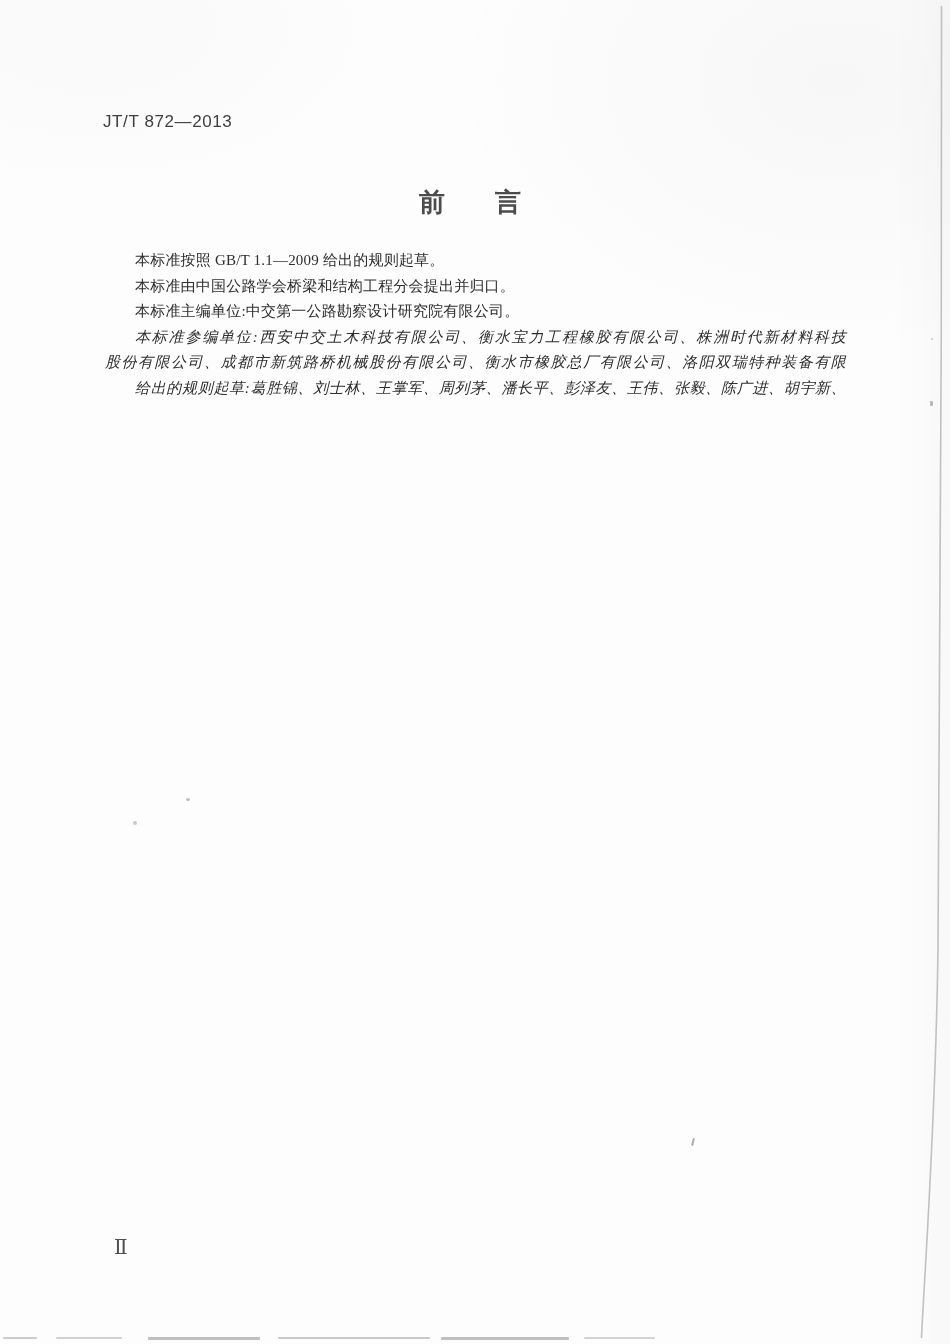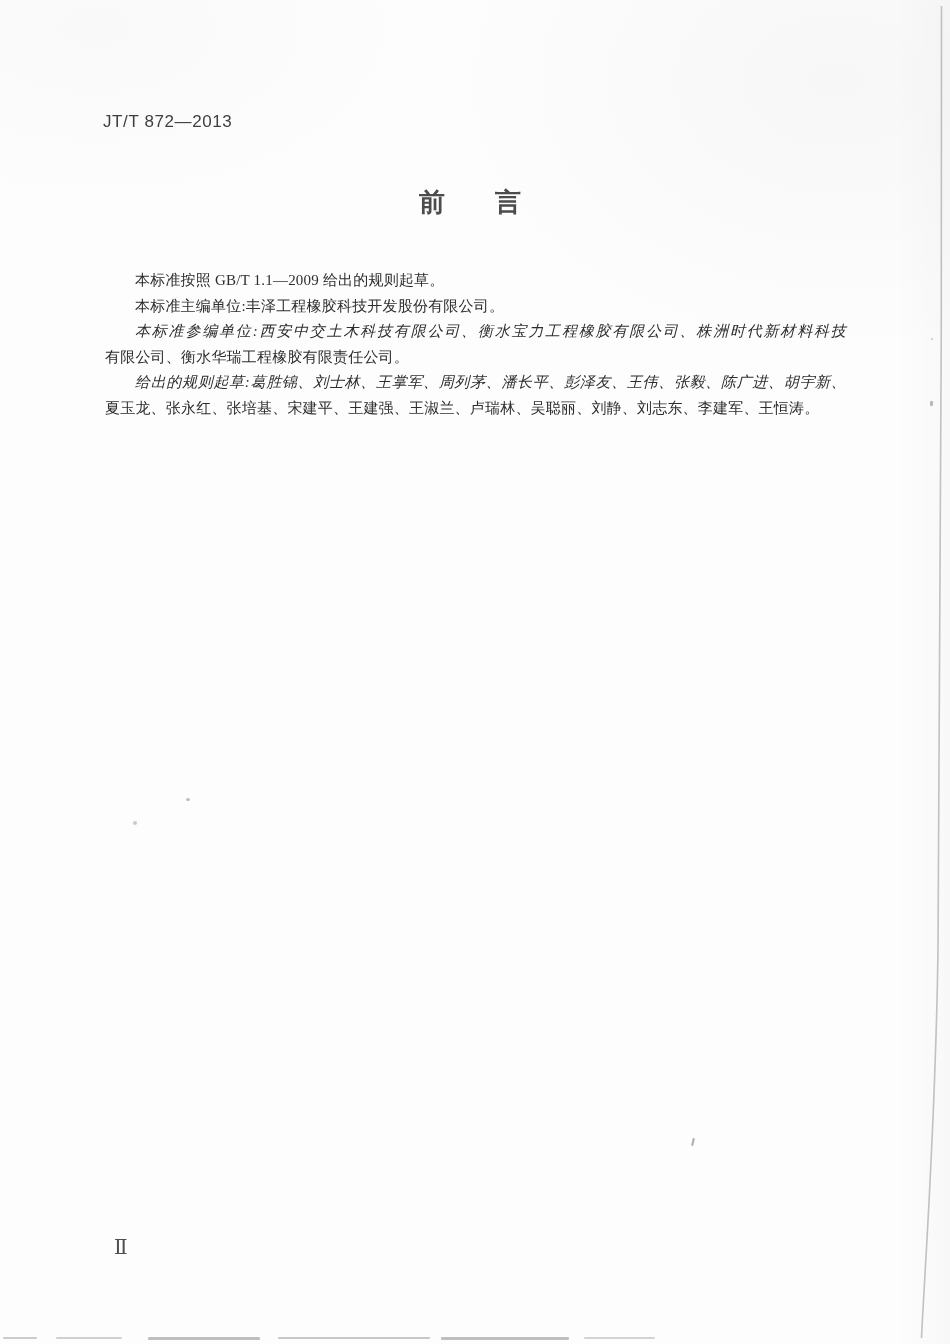--- a/index.html
+++ b/index.html
@@ -51,21 +51,21 @@
     font-family: "Liberation Sans", "DejaVu Sans", sans-serif;
     font-size: 26px;
     font-weight: 700;
     color: #4c4c4c;
     line-height: 1.25;
   }
 
   .body-text {
     position: absolute;
     left: 105px;
-    top: 268px;
+    top: 248px;
     width: 741px;
     font-size: 15px;
     line-height: 25.6px;
     color: #2d2d2d;
     letter-spacing: 0.2px;
   }
   .para { margin: 0; }
   .line {
     text-align: justify;
     text-align-last: left;
@@ -120,29 +120,31 @@
   <div class="title-row">
     <span class="title-char">前</span>
     <span class="title-char">言</span>
   </div>
 
   <div class="body-text">
     <div class="para">
       <div class="line indent">本标准按照 GB/T 1.1—2009 给出的规则起草。</div>
     </div>
     <div class="para">
-      <div class="line indent">本标准主编单位:丰泽工程橡胶科技开发股份有限公司。</div>
+      <div class="line indent">本标准由中国公路学会桥梁和结构工程分会提出并归口。</div>
+    </div>
+    <div class="para">
+      <div class="line indent">本标准主编单位:中交第一公路勘察设计研究院有限公司。</div>
     </div>
     <div class="para">
       <div class="line indent fill">本标准参编单位:西安中交土木科技有限公司、衡水宝力工程橡胶有限公司、株洲时代新材料科技</div>
-      <div class="line">有限公司、衡水华瑞工程橡胶有限责任公司。</div>
+      <div class="line fill">股份有限公司、成都市新筑路桥机械股份有限公司、衡水市橡胶总厂有限公司、洛阳双瑞特种装备有限</div>
     </div>
     <div class="para">
       <div class="line indent fill">给出的规则起草:葛胜锦、刘士林、王掌军、周列茅、潘长平、彭泽友、王伟、张毅、陈广进、胡宇新、</div>
-      <div class="line">夏玉龙、张永红、张培基、宋建平、王建强、王淑兰、卢瑞林、吴聪丽、刘静、刘志东、李建军、王恒涛。</div>
     </div>
   </div>
 
   <div class="page-number">Ⅱ</div>
 
   <svg class="artifact edge-line-right" width="34" height="1344" viewBox="0 0 34 1344">
     <path d="M 25.5 6 C 25.5 320 25 700 22 950 C 19.5 1130 8 1280 5.5 1338" fill="none" stroke="#adadad" stroke-width="1.6" opacity="0.75"></path>
   </svg>
   <div class="artifact bottom-seg seg1"></div>
   <div class="artifact bottom-seg seg2"></div>

